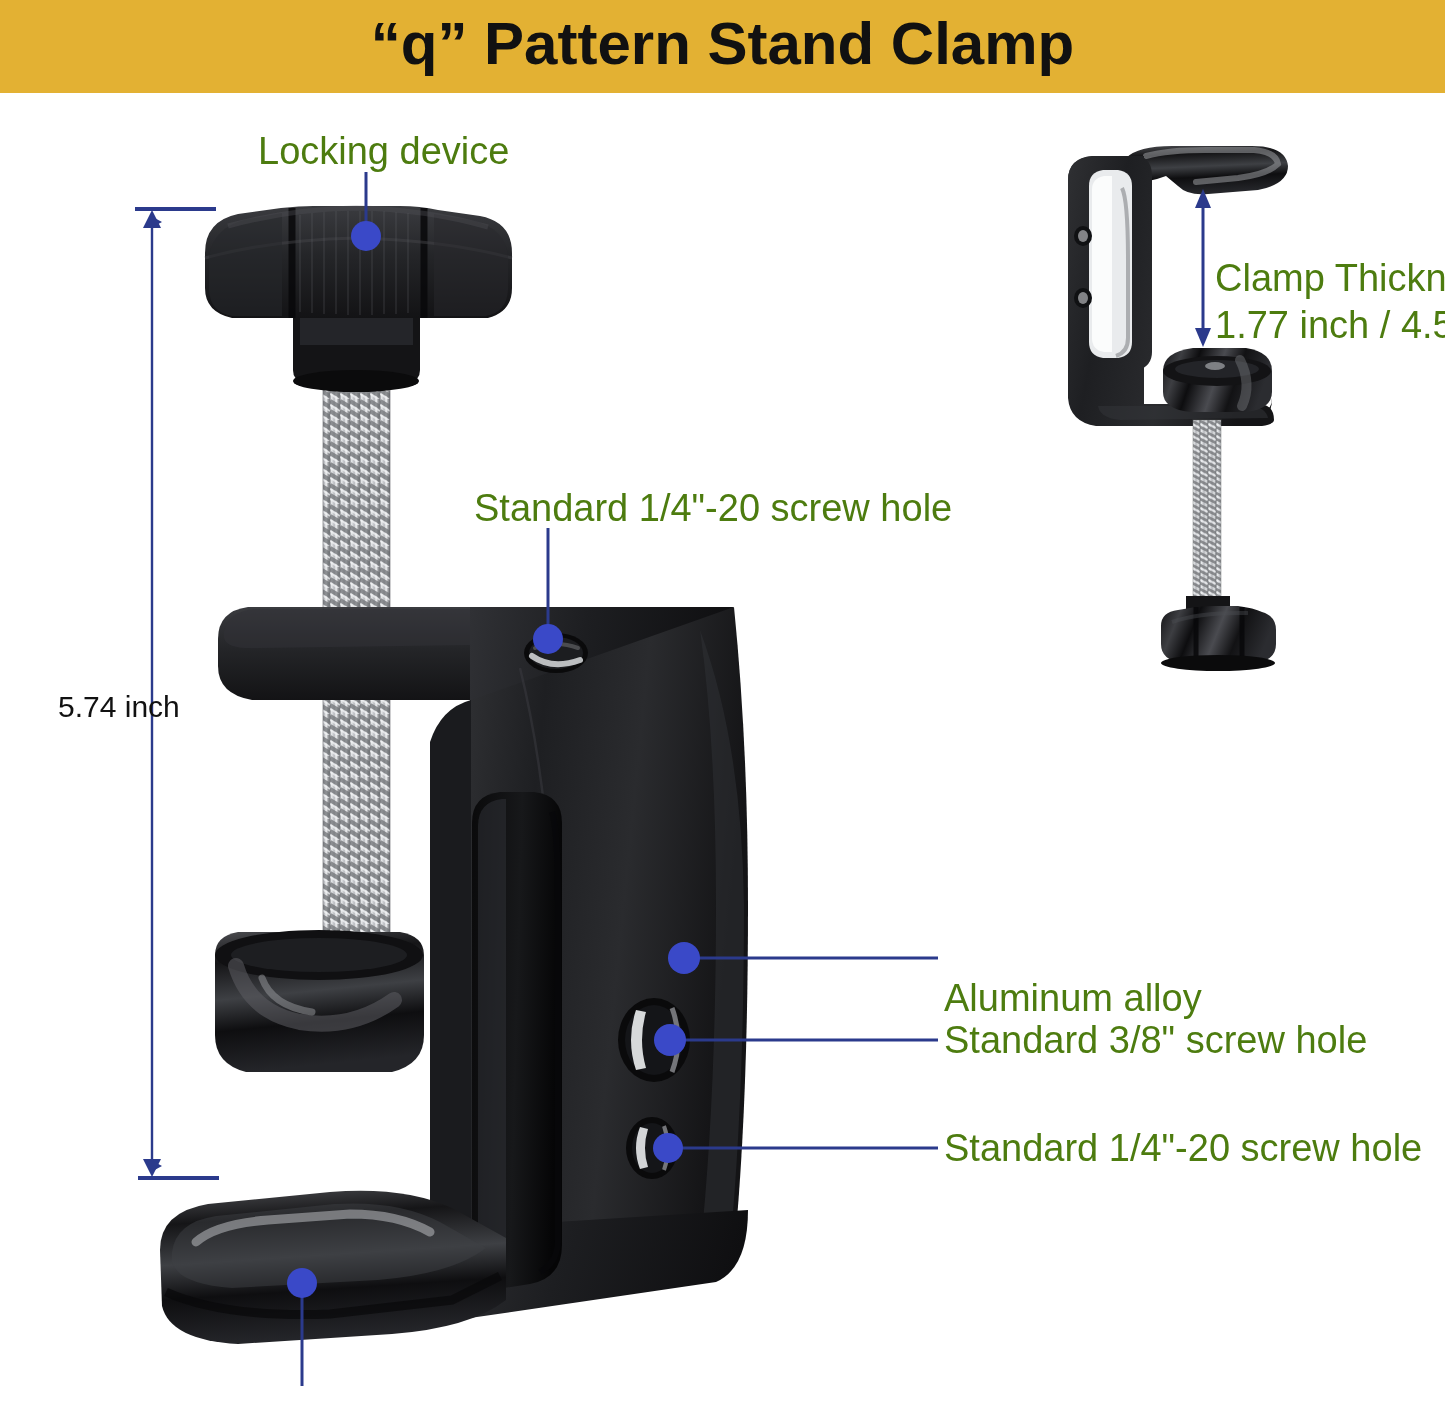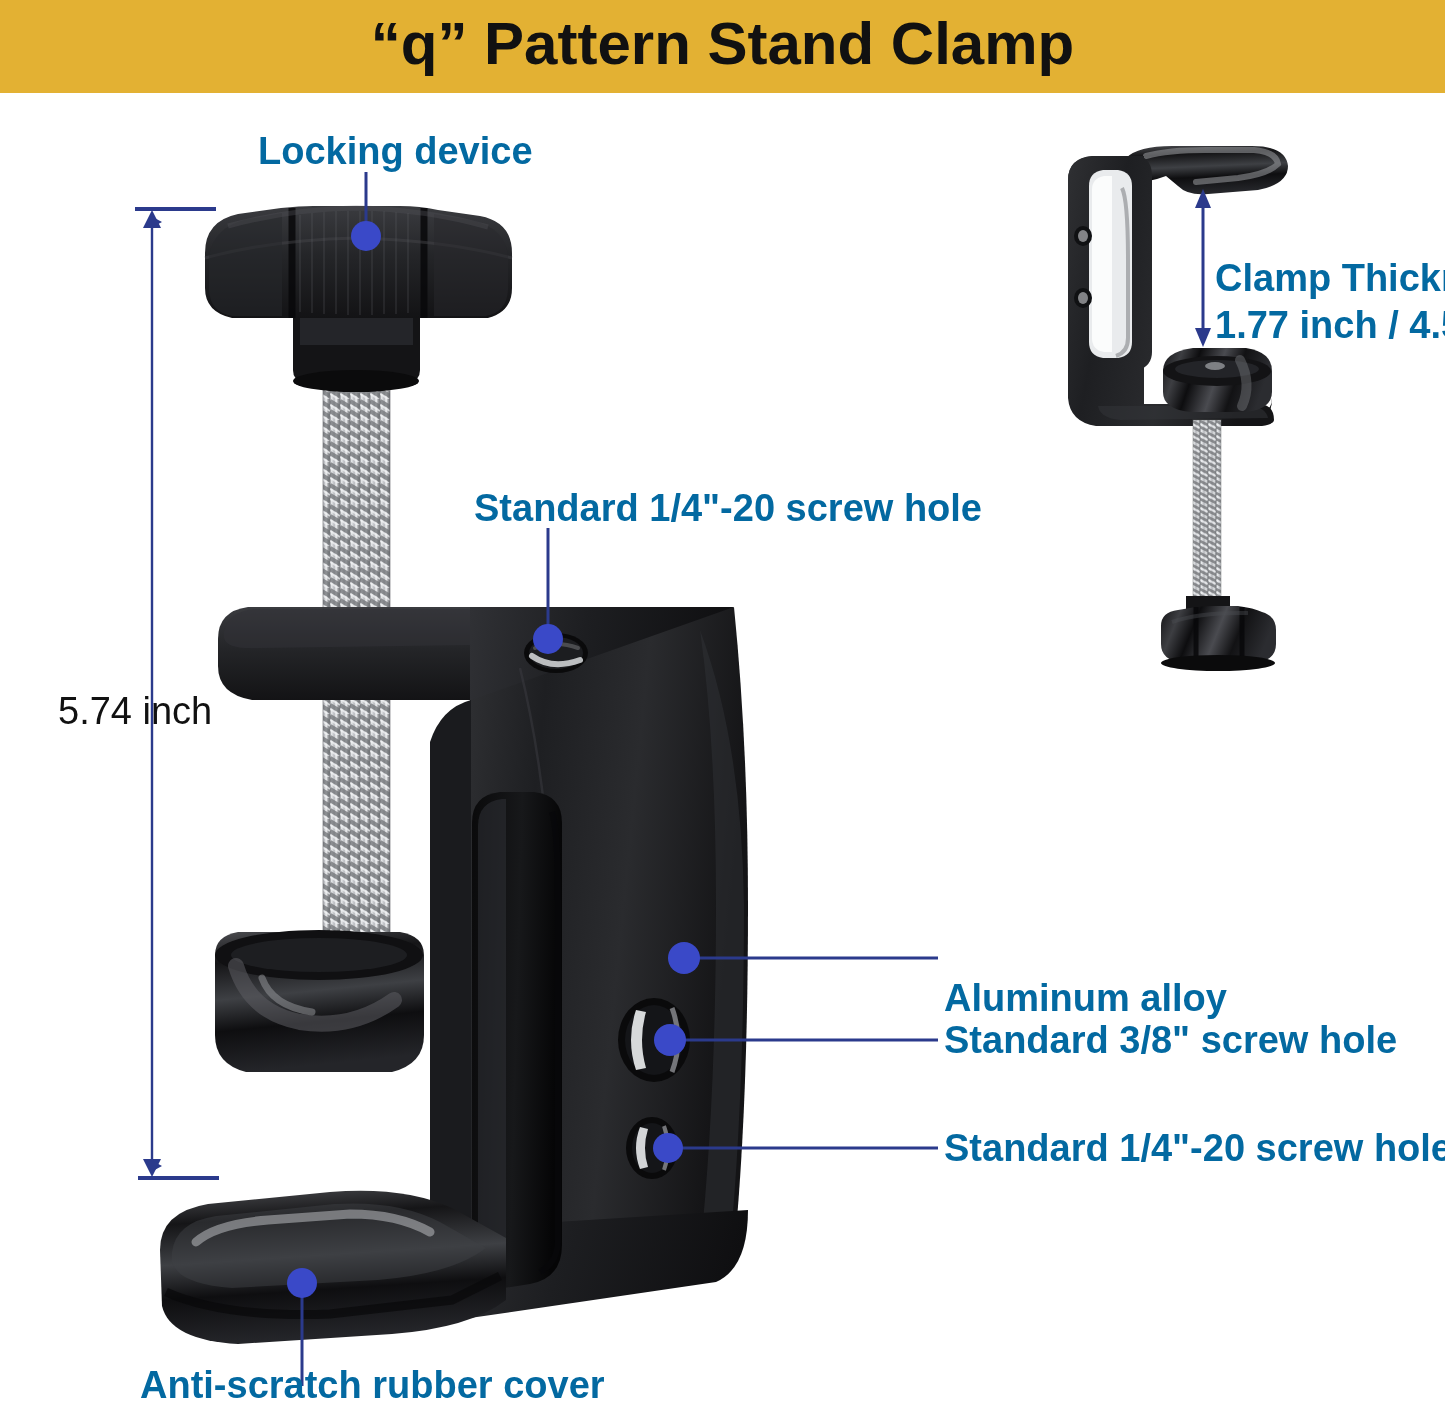--- a/index.html
+++ b/index.html
@@ -39,31 +39,31 @@
     color: #111111;
     font-size: 60px;
     font-weight: 700;
     letter-spacing: 0px;
     white-space: nowrap;
   }
 
   
   .anno-text {
     position: absolute;
-    color: #0369a1;
+    color: #4d7c0f;
     font-size: 38px;
-    font-weight: 700;
+    font-weight: 400;
     white-space: nowrap;
     line-height: 46px;
   }
 
   .dim-text {
     position: absolute;
     color: #111111;
-    font-size: 38px;
+    font-size: 30px;
     white-space: nowrap;
   }
 
   
   #overlay {
     position: absolute;
     left: 0; top: 0;
     width: 1445px;
     height: 1412px;
     pointer-events: none;
@@ -457,15 +457,14 @@
   <div class="anno-text" style="left:258px; top:128px;">Locking device</div>
 
   <div class="anno-text" style="left:474px; top:485px;">Standard 1/4"-20 screw hole</div>
 
   <div class="anno-text" style="left:944px; top:935px;margin-top:40px;">Aluminum alloy</div>
 
   <div class="anno-text" style="left:944px; top:1017px;">Standard 3/8" screw hole</div>
 
   <div class="anno-text" style="left:944px; top:1125px;">Standard 1/4"-20 screw hole</div>
 
-  <div class="anno-text" style="left:140px; top:1362px;">Anti-scratch rubber cover</div>
 
 </div>
 
 </body></html>

